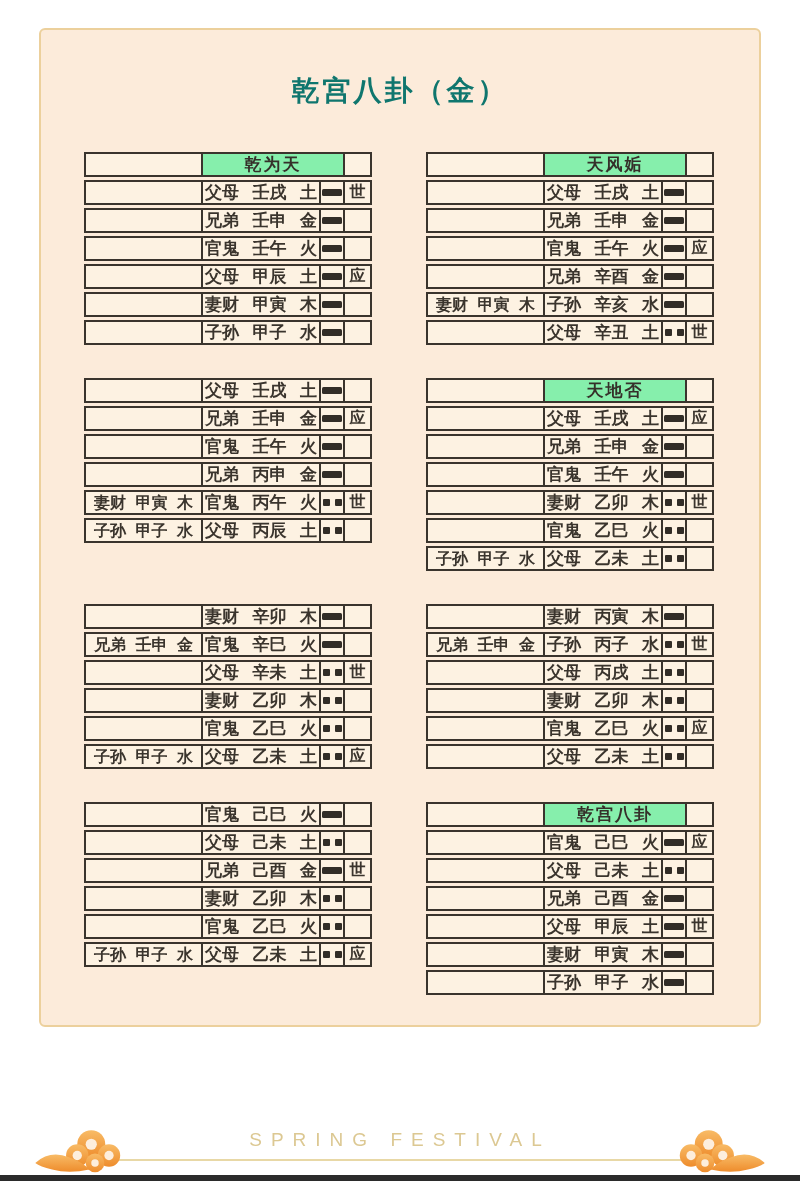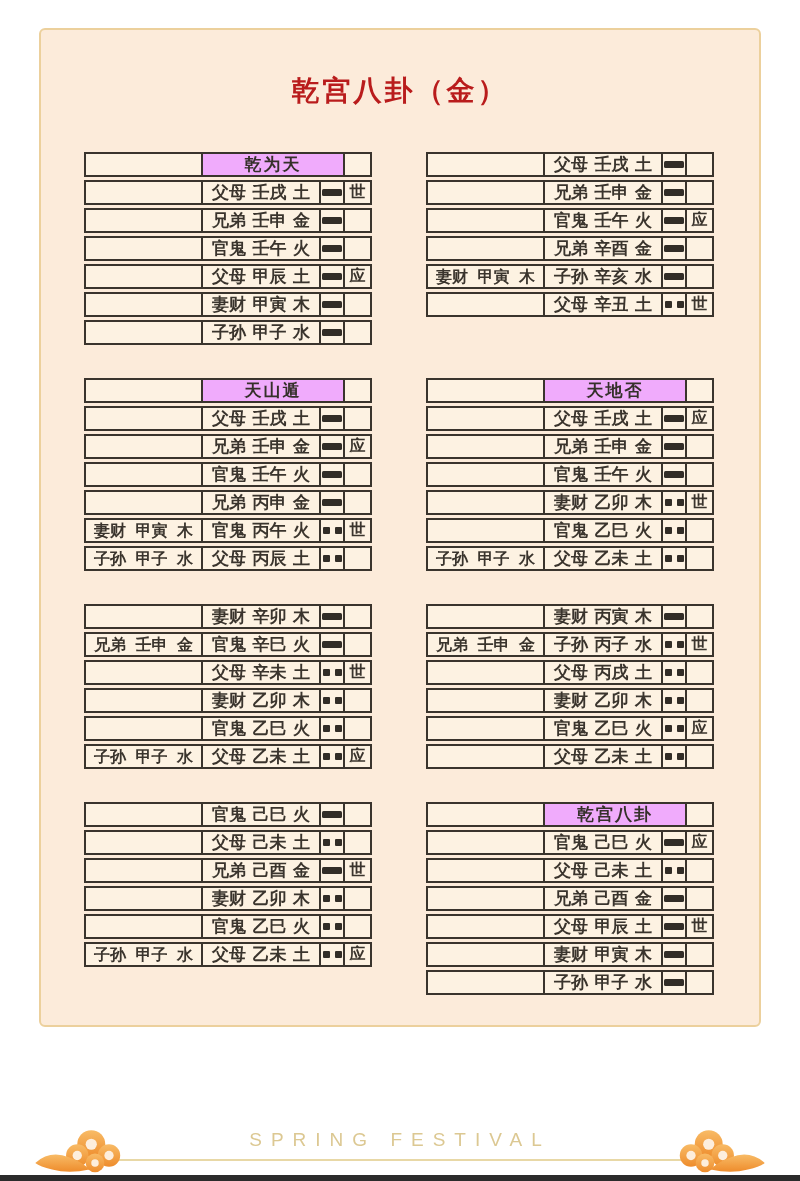--- a/index.html
+++ b/index.html
@@ -16,42 +16,42 @@
   }
 
   .panel {
     box-sizing:border-box; width:722px; height:999px;
     margin:28px auto 0; background:#fcebda;
     border:2px solid #ecd09c; border-radius:6px;
     padding:34px 43px 24px;
   }
   .section-title {
     text-align:center; font-size:28px; font-weight:700;
-    letter-spacing:3px; color:#b91c1c; margin:8px 0 42px;
+    letter-spacing:3px; color:#0f766e; margin:8px 0 42px;
   }
 
   .tables-grid {
     display:grid; grid-template-columns:290px 290px;
     justify-content:space-between; row-gap:33px;
   }
 
   .hex-table { width:290px; }
   .hrow { display:flex; height:25px; margin-bottom:3px; }
   .hrow:last-child { margin-bottom:0; }
   .c {
     box-sizing:border-box; border:2px solid #3a342d; background:#fdf2e2;
     display:flex; align-items:center; overflow:hidden;
   }
   .c + .c { margin-left:-2px; }
   .c-fu   { width:119px; justify-content:space-between; padding:0 8px; }
-  .c-main { width:120px; justify-content:space-between; padding:0 9px; }
+  .c-main { width:120px; justify-content:space-between; padding:0 2px; }
   .c-line { width:26px;  justify-content:center; }
   .c-mark { width:29px;  justify-content:center; font-size:16px; font-weight:700; color:#3a342d; }
   .c-head {
-    width:144px; background:#f0abfc; justify-content:center;
+    width:144px; background:#86efac; justify-content:center;
     font-size:17px; font-weight:700; color:#35302a; letter-spacing:2px;
   }
   .part { font-size:17px; font-weight:700; color:#3a342d; line-height:1; white-space:nowrap; }
   .c-fu .part { font-size:16px; }
 
   .yang { width:20px; height:7px; background:#322d27; border-radius:1.5px; }
   .yin  { display:flex; gap:5px; }
   .yin i { display:block; width:7px; height:7px; background:#322d27; border-radius:1px; }
 
   .footer { position:absolute; left:0; top:1117px; width:800px; height:64px; background:#ffffff; }
@@ -147,20 +147,25 @@
               <span class="part">甲子</span>
               <span class="part">水</span>
             </div>
     <div class="c c-line">
               <span class="yang"></span>
             </div>
     <div class="c c-mark"></div>
   </div>
         </div>
         <div class="hex-table">
+    <div class="hrow">
+      <div class="c c-fu"></div>
+      <div class="c c-head">天风姤</div>
+      <div class="c c-mark"></div>
+    </div>
   <div class="hrow">
     <div class="c c-fu"></div>
     <div class="c c-main">
               <span class="part">父母</span>
               <span class="part">壬戌</span>
               <span class="part">土</span>
             </div>
     <div class="c c-line">
               <span class="yang"></span>
             </div>
@@ -228,25 +233,20 @@
     <div class="c c-line">
               <span class="yin">
                 <i></i>
                 <i></i>
               </span>
             </div>
     <div class="c c-mark">世</div>
   </div>
         </div>
         <div class="hex-table">
-    <div class="hrow">
-      <div class="c c-fu"></div>
-      <div class="c c-head">天山遁</div>
-      <div class="c c-mark"></div>
-    </div>
   <div class="hrow">
     <div class="c c-fu"></div>
     <div class="c c-main">
               <span class="part">父母</span>
               <span class="part">壬戌</span>
               <span class="part">土</span>
             </div>
     <div class="c c-line">
               <span class="yang"></span>
             </div>

